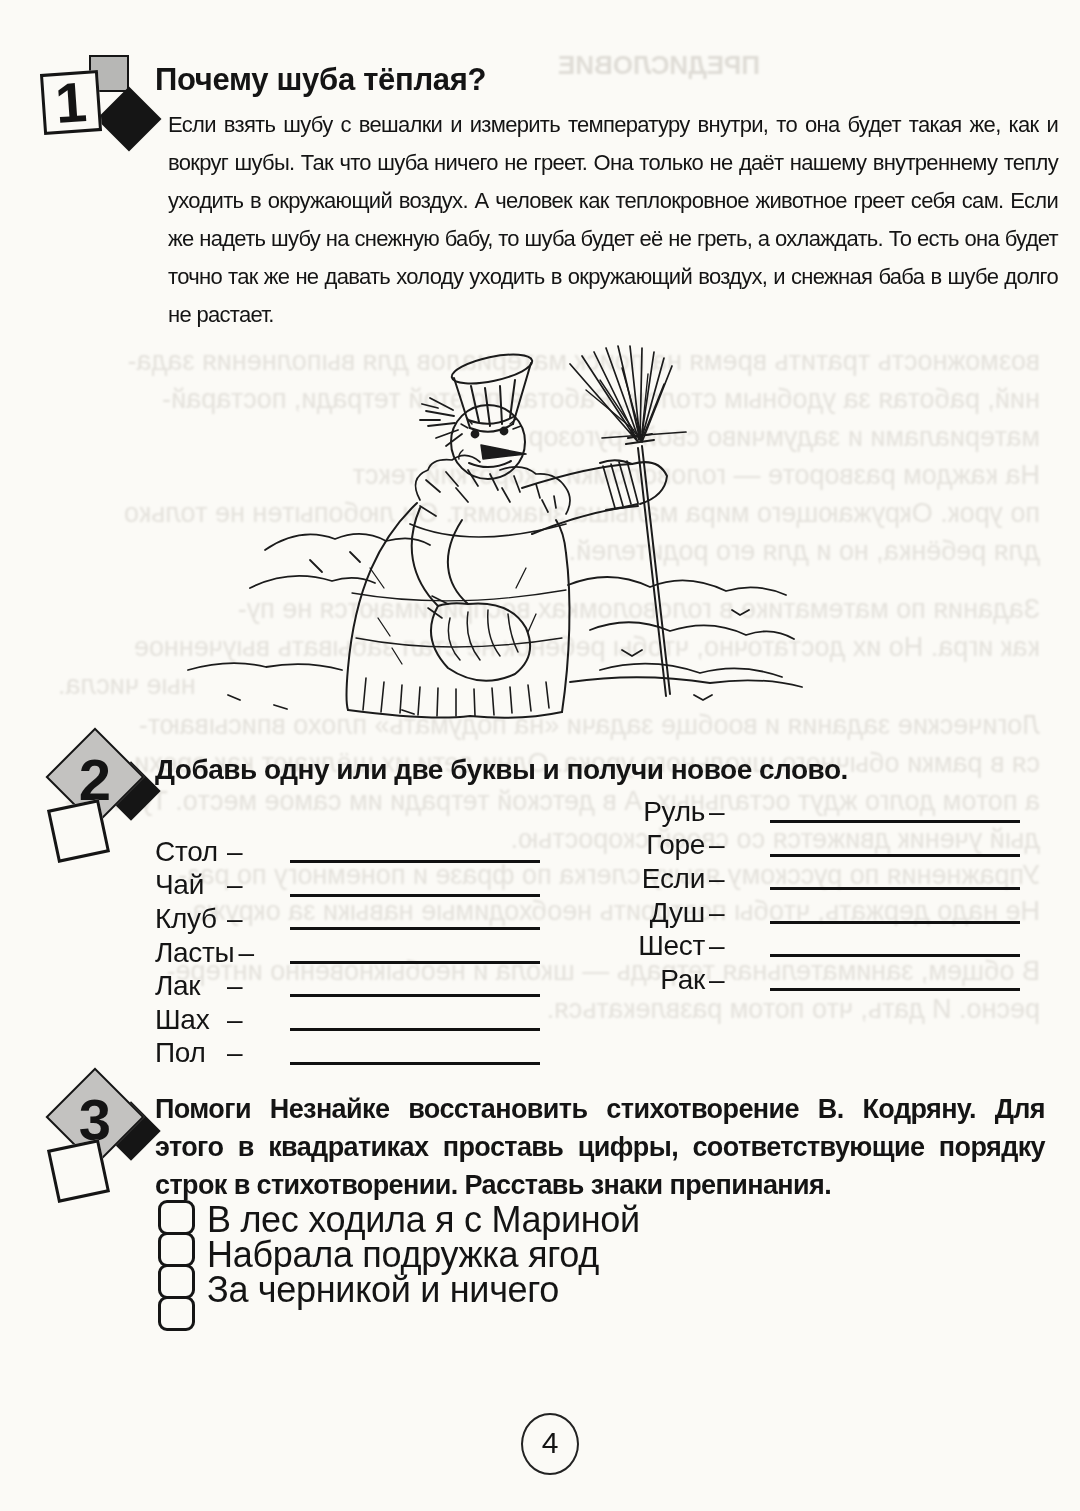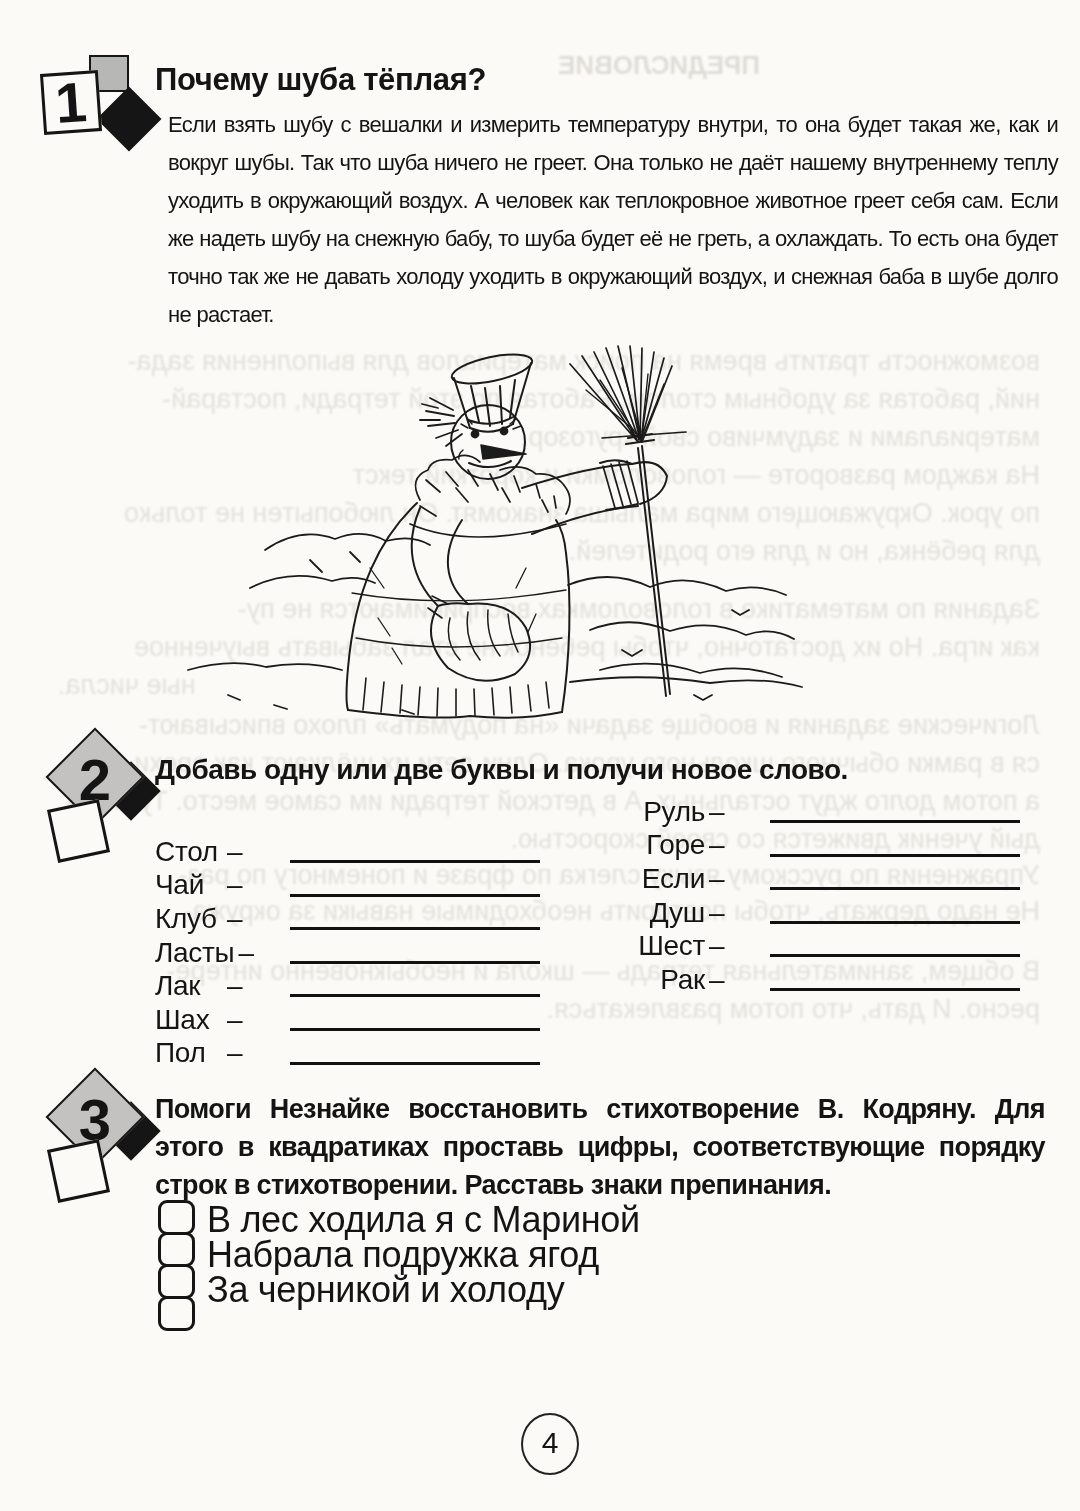--- a/index.html
+++ b/index.html
@@ -280,18 +280,18 @@
 
   <div class="cbcol">
     <div class="cb"></div>
     <div class="cb"></div>
     <div class="cb"></div>
     <div class="cb"></div>
   </div>
   <div class="poem">
     <div>В лес ходила я с Мариной</div>
     <div>Набрала подружка ягод</div>
-    <div>За черникой и холоду</div>
+    <div>За черникой и ничего</div>
   </div>
 
   <div class="pagenum">4</div>
 
 </div>
 
 </body></html>

